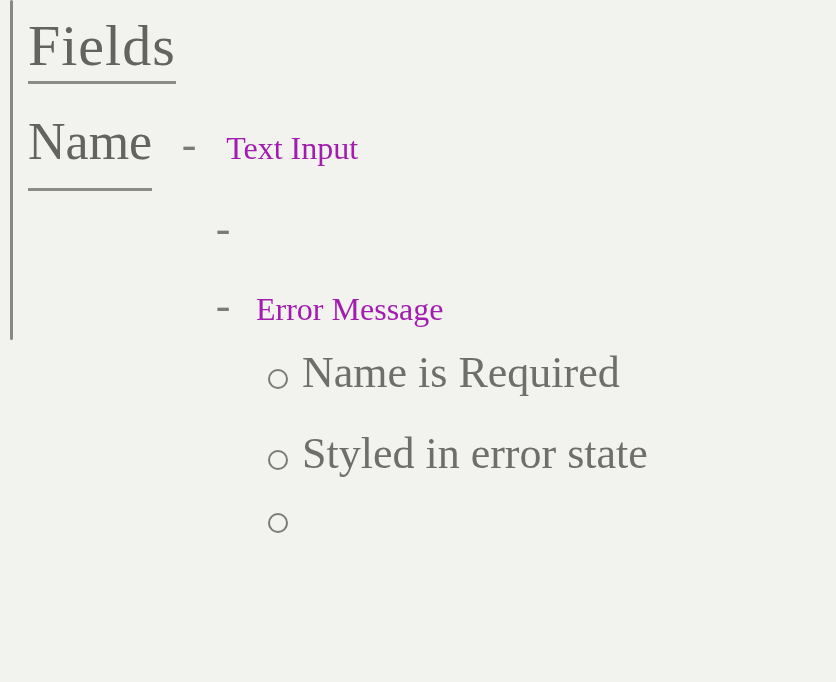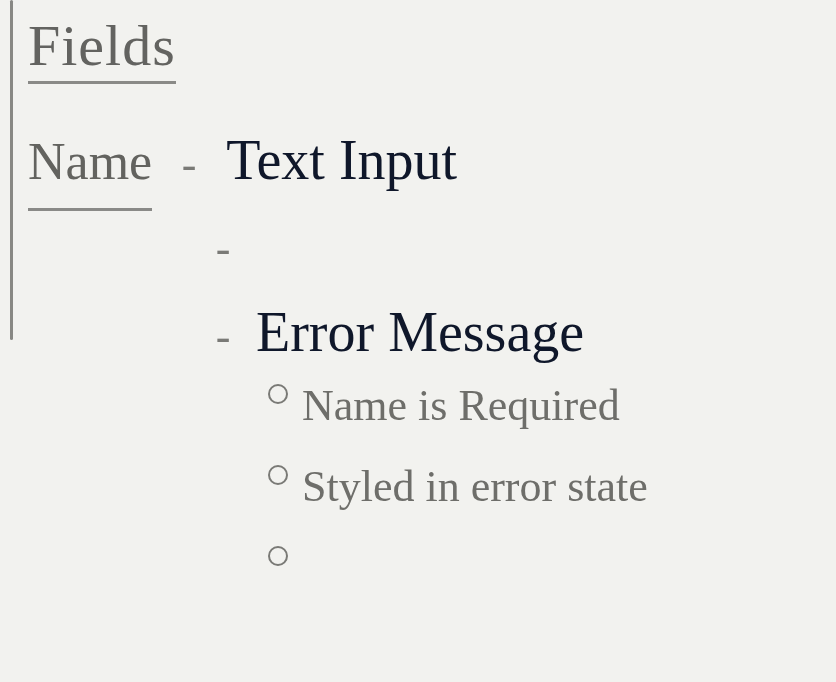--- a/index.html
+++ b/index.html
@@ -30,21 +30,21 @@
       padding: 12px 0 0 28px;
     }
     .heading {
       font-size: 58px;
       font-weight: normal;
       letter-spacing: 1px;
       color: #636360;
       border-bottom: 3px solid #8a8a87;
       display: inline-block;
       padding-bottom: 2px;
-      margin-bottom: 30px;
+      margin-bottom: 14px;
     }
     .row1 {
       display: flex;
       align-items: baseline;
       gap: 22px;
       margin-top: 14px;
     }
     .field-name {
       font-size: 52px;
       color: #63635f;
@@ -52,33 +52,33 @@
       display: inline-block;
       padding-bottom: 17px;
     }
     .dash {
       font-size: 44px;
       color: #7a7a76;
       width: 30px;
       text-align: center;
     }
     .attr {
-      font-size: 56px;
-      color: #0f172a;
+      font-size: 32px;
+      color: #a21caf;
     }
     .indented-row {
       display: flex;
       align-items: baseline;
       gap: 18px;
       margin-left: 180px;
       margin-top: 12px;
     }
     .sub-row {
       display: flex;
-      align-items: flex-start;
+      align-items: center;
       gap: 14px;
       margin-left: 240px;
       margin-top: 14px;
     }
     .bullet-circle {
       width: 20px;
       height: 20px;
       border: 2.5px solid #7a7a76;
       border-radius: 50%;
       display: inline-block;

